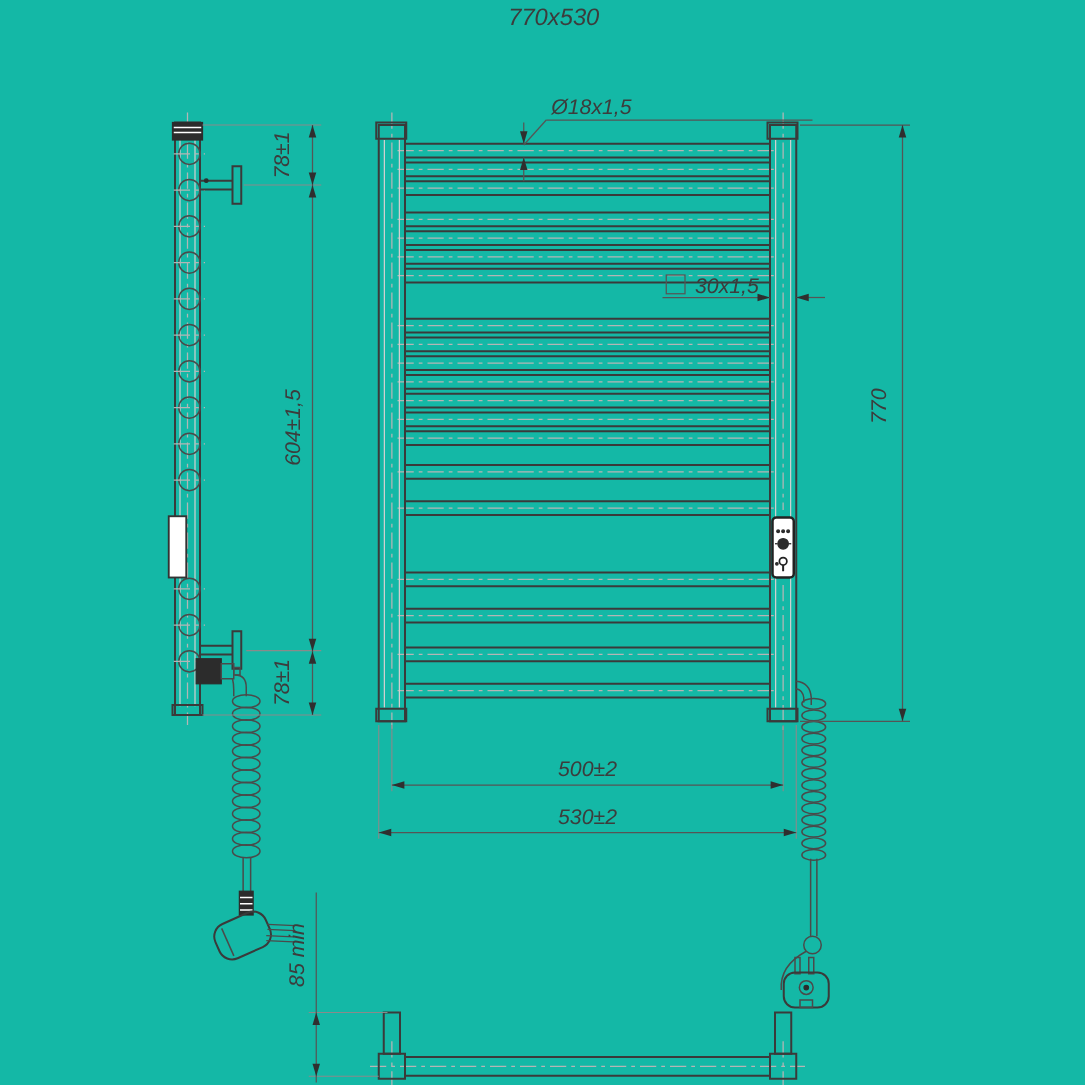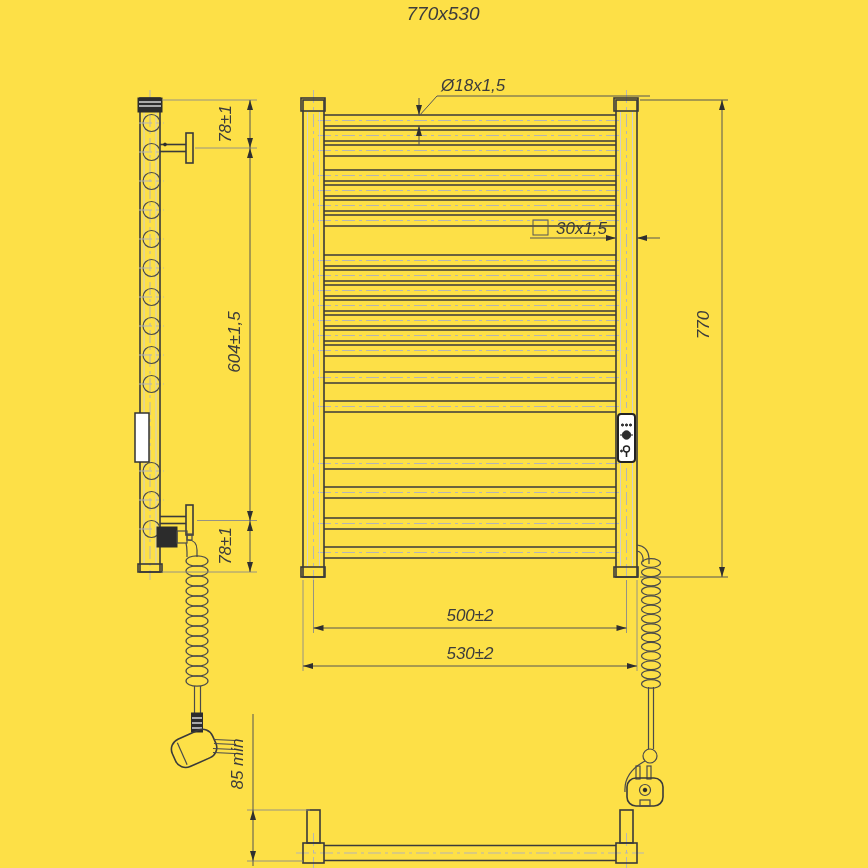--- a/index.html
+++ b/index.html
@@ -1,16 +1,16 @@
 <!DOCTYPE html>
 <html><head>
 <meta charset="utf-8">
 <style>
   html,body{margin:0;padding:0;background:#ffffff;}
-  .canvas{width:868px;height:868px;position:relative;background:#fde047;margin:0 auto;
+  .canvas{width:868px;height:868px;position:relative;background:#14b8a6;margin:0 auto;
           font-family:"Liberation Sans",sans-serif;}
   svg{display:block;}
   .obj{stroke:#3a3a3a;stroke-width:1.6;fill:none;stroke-linecap:butt;}
   .obj2{stroke:#4a4a4a;stroke-width:1.2;fill:none;}
   .thin{stroke:#555;stroke-width:1;fill:none;}
   .ext{stroke:#8a8a8a;stroke-width:0.9;fill:none;}
   .lite{stroke:#cfcfcf;stroke-width:1;fill:none;}
   .cl{stroke:#b5b5b5;stroke-width:1;fill:none;stroke-dasharray:13 4 3 4;}
   .arrow{fill:#2f2f2f;stroke:none;}
   .blk{fill:#2c2c2c;stroke:#2c2c2c;}

